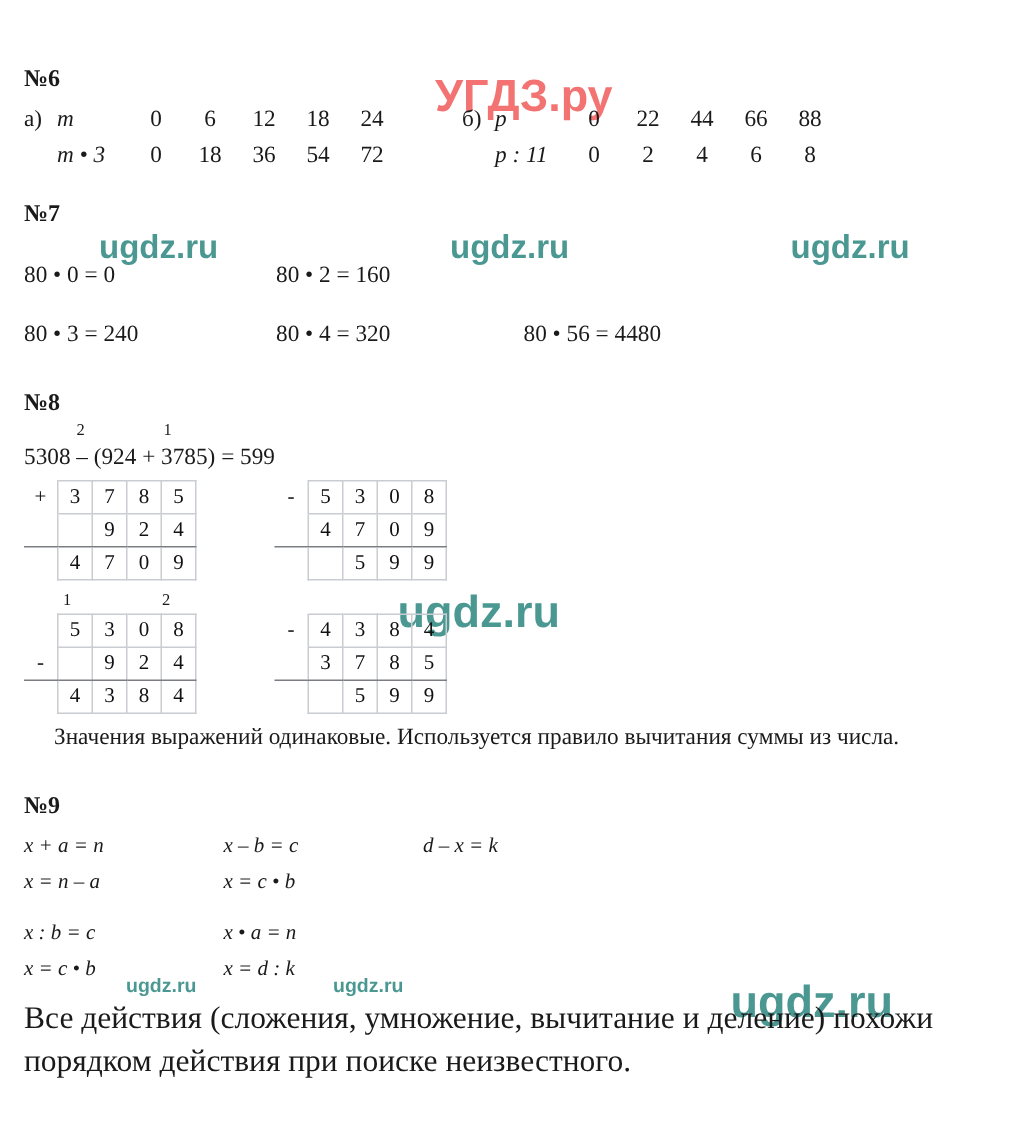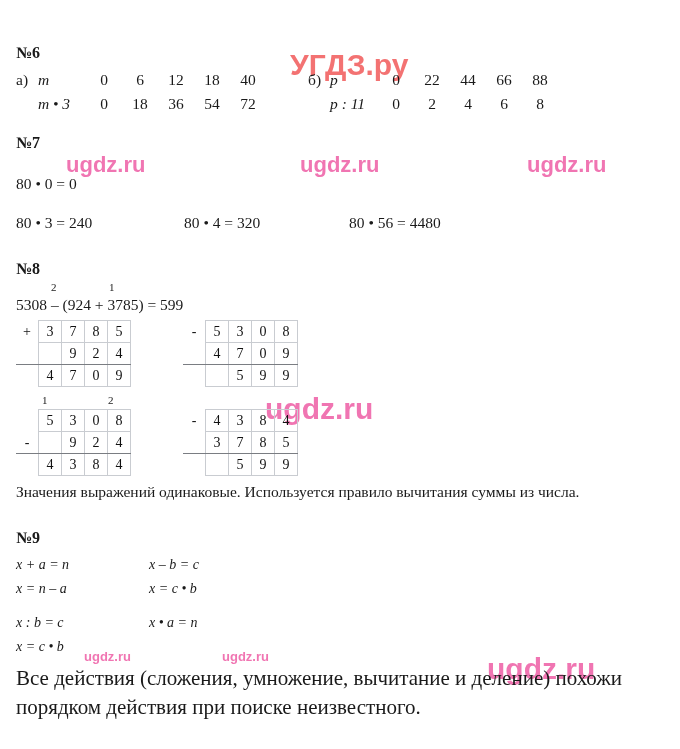--- a/index.html
+++ b/index.html
@@ -19,21 +19,21 @@
     position: relative;
     width: 680px;
     height: 749px;
     padding: 0;
   }
   
   .wm {
     position: absolute;
     font-family: "Liberation Sans", sans-serif;
     font-weight: bold;
-    color: #ec4899;
+    color: #0f766e;
     opacity: 0.75;
     pointer-events: none;
     white-space: nowrap;
     user-select: none;
   }
   .wm.top {
     color: #d6dbe6;
   }
   .wm-big { font-size: 30px; }
   .wm-mid { font-size: 22px; }
@@ -137,20 +137,21 @@
     border: none;
   }
   .calc tr.underline td {
     border-bottom: 1px solid #7a7d82;
   }
 
   .note {
     font-size: 15.5px;
     line-height: 1.35;
     margin-top: 6px;
+    margin-left: 20px;
   }
 
   
   .t9 { margin-top: 26px; }
   .t9block { font-size: 14px; line-height: 1.7; }
   .t9line { display: flex; }
   .t9cell {
     width: 133px;
     font-style: italic;
   }
@@ -180,21 +181,21 @@
     <div class="task-head t6">№6</div>
     <div class="t6row">
       <div class="t6col left">
         <div class="t6line">
           <span class="lbl">а)</span>
           <span class="expr">m</span>
           <span class="num">0</span>
           <span class="num">6</span>
           <span class="num">12</span>
           <span class="num">18</span>
-          <span class="num">40</span>
+          <span class="num">24</span>
         </div>
         <div class="t6line">
           <span class="lbl"></span>
           <span class="expr">m • 3</span>
           <span class="num">0</span>
           <span class="num">18</span>
           <span class="num">36</span>
           <span class="num">54</span>
           <span class="num">72</span>
         </div>
@@ -218,20 +219,21 @@
           <span class="num">6</span>
           <span class="num">8</span>
         </div>
       </div>
     </div>
 
     <div class="task-head t7">№7</div>
     <div class="t7grid">
       <div class="t7line">
         <span class="t7cell">80 • 0 = 0</span>
+        <span class="t7cell">80 • 2 = 160</span>
       </div>
       <div class="t7line">
         <span class="t7cell">80 • 3 = 240</span>
         <span class="t7cell c2">80 • 4 = 320</span>
         <span class="t7cell">80 • 56 = 4480</span>
       </div>
     </div>
 
     <div class="task-head t8">№8</div>
 
@@ -354,30 +356,32 @@
         </table>
     </div>
 
     <div class="note">Значения выражений одинаковые. Используется правило вычитания суммы из числа.</div>
 
     <div class="task-head t9">№9</div>
     <div class="t9block">
       <div class="t9line">
         <span class="t9cell">x + a = n</span>
         <span class="t9cell">x – b = c</span>
+        <span class="t9cell">d – x = k</span>
       </div>
       <div class="t9line">
         <span class="t9cell">x = n – a</span>
         <span class="t9cell">x = c • b</span>
       </div>
       <div class="t9gap"></div>
       <div class="t9line">
         <span class="t9cell">x : b = c</span>
         <span class="t9cell">x • a = n</span>
       </div>
       <div class="t9line">
         <span class="t9cell">x = c • b</span>
+        <span class="t9cell">x = d : k</span>
       </div>
     </div>
     <div class="concl">Все действия (сложения, умножение, вычитание и деление) похожи порядком действия при поиске неизвестного.</div>
 
   </div>
 </div>
 
 </body></html>

